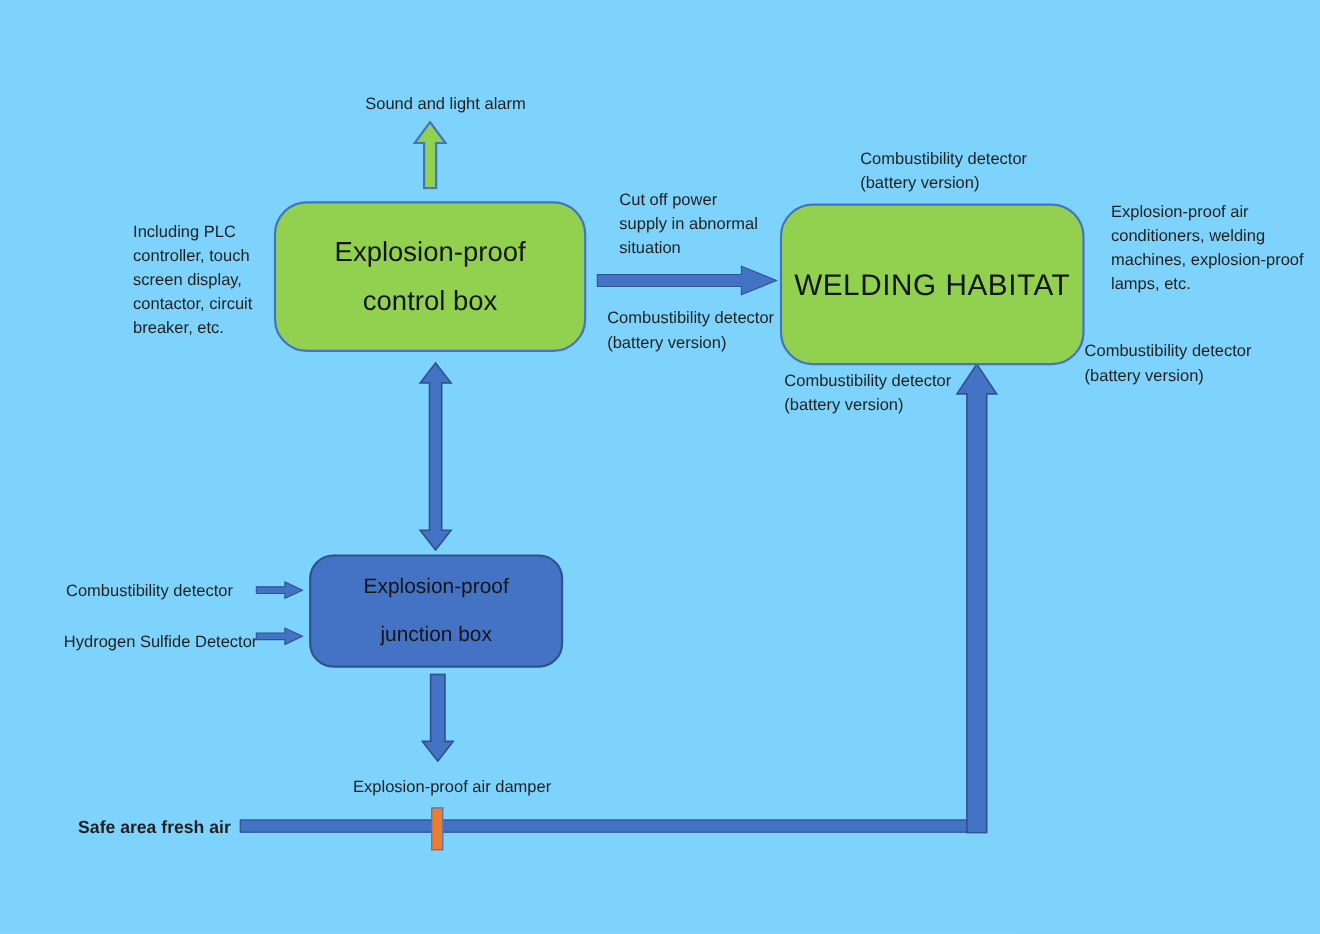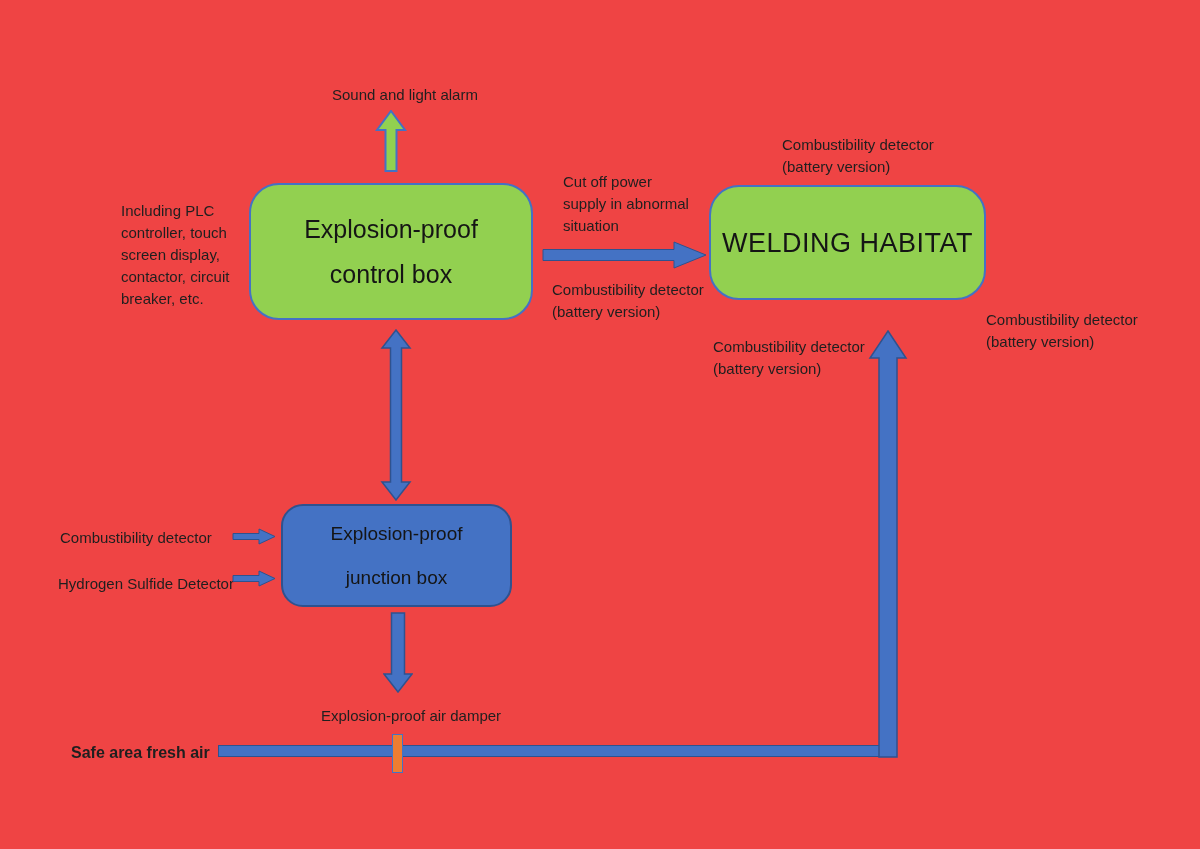--- a/index.html
+++ b/index.html
@@ -1,34 +1,34 @@
 <!DOCTYPE html>
 <html><head>
 <meta charset="utf-8">
 <style>
   html,body{margin:0;padding:0;background:#fff;}
   .canvas{
-    position:relative;width:1200px;height:849px;background:#ef4444;
+    position:relative;width:1200px;height:849px;background:#7dd3fc;
     font-family:"Liberation Sans",sans-serif;color:#1f1f1f;overflow:hidden;
   }
   .lbl{
     position:absolute;font-size:15px;line-height:22px;color:#1f1f1f;
     white-space:pre-line;
   }
   .lbl.bold{font-weight:bold;font-size:16px;}
   .node{
     position:absolute;display:flex;align-items:center;justify-content:center;
     text-align:center;color:#151515;box-sizing:border-box;
   }
   .node .node-label{white-space:pre-line;}
   .node-green{background:#92D050;border:2px solid #4472C4;border-radius:30px;}
   .node-blue{background:#4472C4;border:2px solid #2F528F;border-radius:22px;}
   .control-box{left:249px;top:183px;width:284px;height:137px;}
   .control-box .node-label{font-size:25px;line-height:45px;}
-  .habitat-box{left:709px;top:185px;width:277px;height:115px;}
+  .habitat-box{left:709px;top:185px;width:277px;height:147px;}
   .habitat-box .node-label{font-size:27px;line-height:30px;letter-spacing:0.5px;}
   .junction-box{left:281px;top:504px;width:231px;height:103px;}
   .junction-box .node-label{font-size:19px;line-height:44px;}
   .arrow{position:absolute;}
   .pipe{
     position:absolute;left:218px;top:745px;width:677px;height:12px;
     background:#4472C4;border:1px solid #2F528F;box-sizing:border-box;
   }
   .damper{
     position:absolute;left:392px;top:734px;width:11px;height:39px;
@@ -51,20 +51,24 @@
 screen display,
 contactor, circuit
 breaker, etc.</div>
 
   <div class="lbl" style="left:552px;top:279px;">Combustibility detector
 (battery version)</div>
 
   <div class="lbl" style="left:782px;top:134px;">Combustibility detector
 (battery version)</div>
 
+  <div class="lbl" style="left:1010px;top:182px;">Explosion-proof air
+conditioners, welding
+machines, explosion-proof
+lamps, etc.</div>
 
   <div class="lbl" style="left:986px;top:309px;">Combustibility detector
 (battery version)</div>
 
   <div class="lbl" style="left:713px;top:336px;">Combustibility detector
 (battery version)</div>
 
   <div class="lbl" style="left:60px;top:527px;">Combustibility detector</div>
 
   <div class="lbl" style="left:58px;top:573px;">Hydrogen Sulfide Detector</div>

